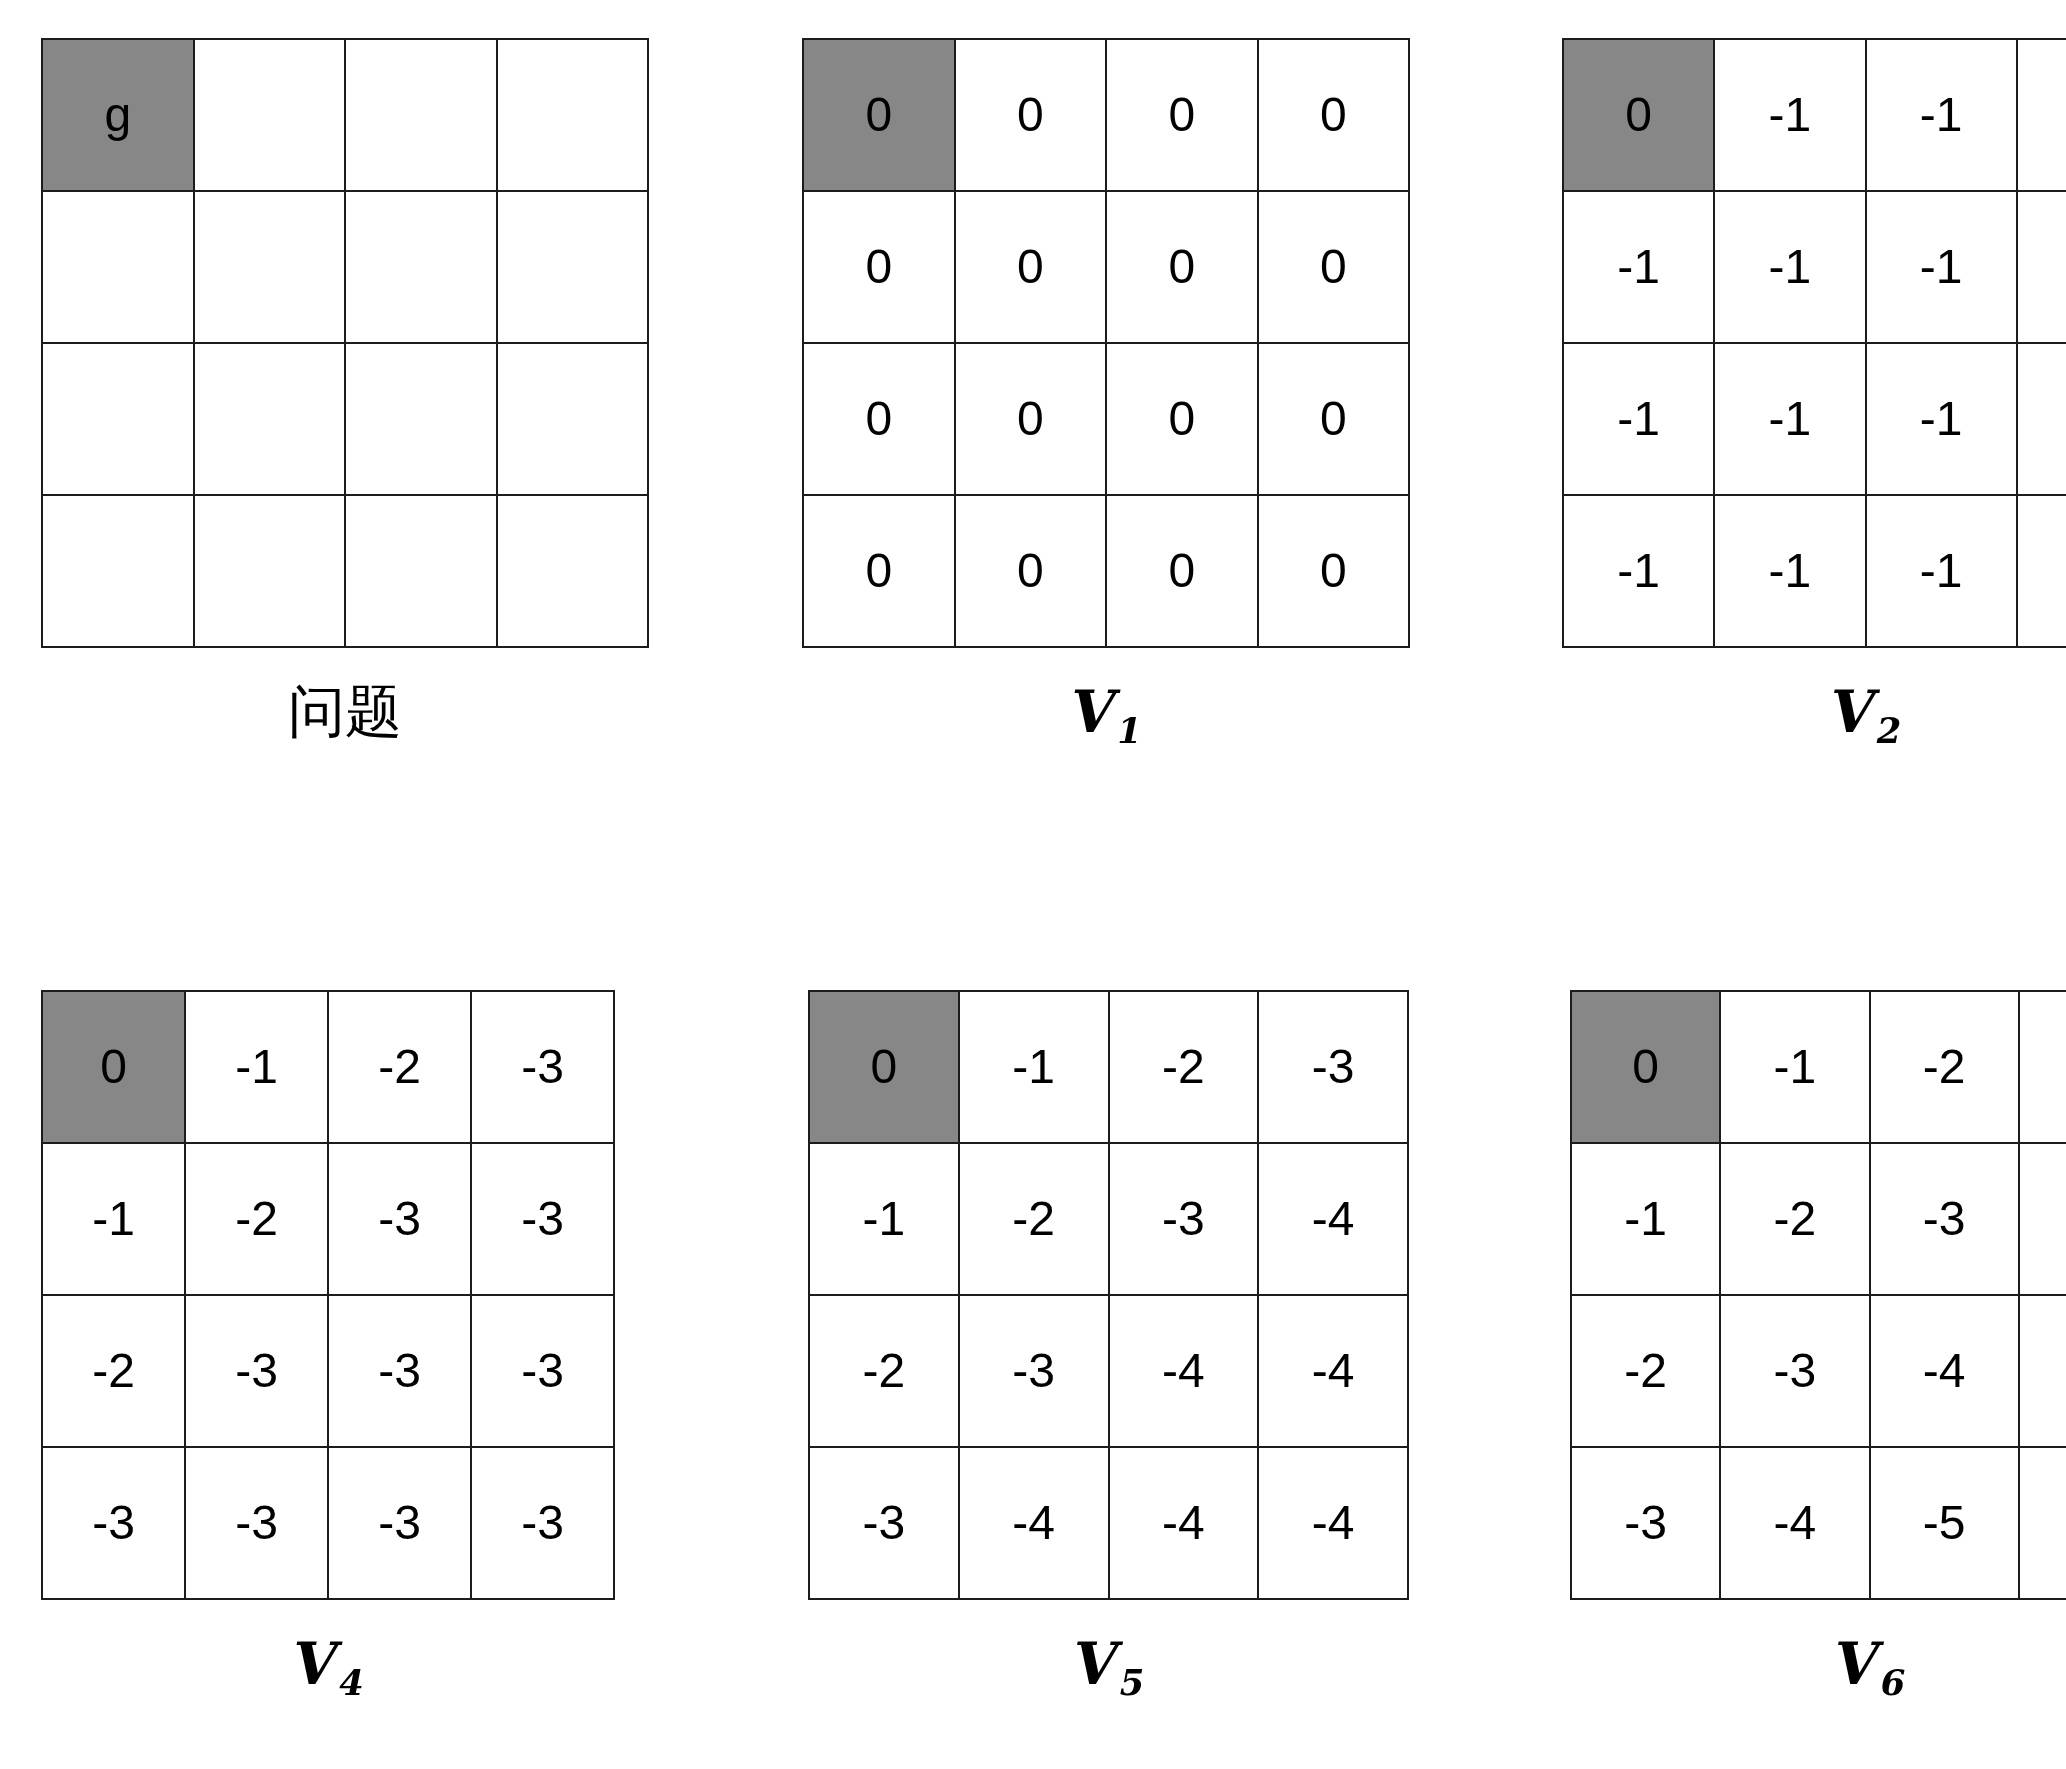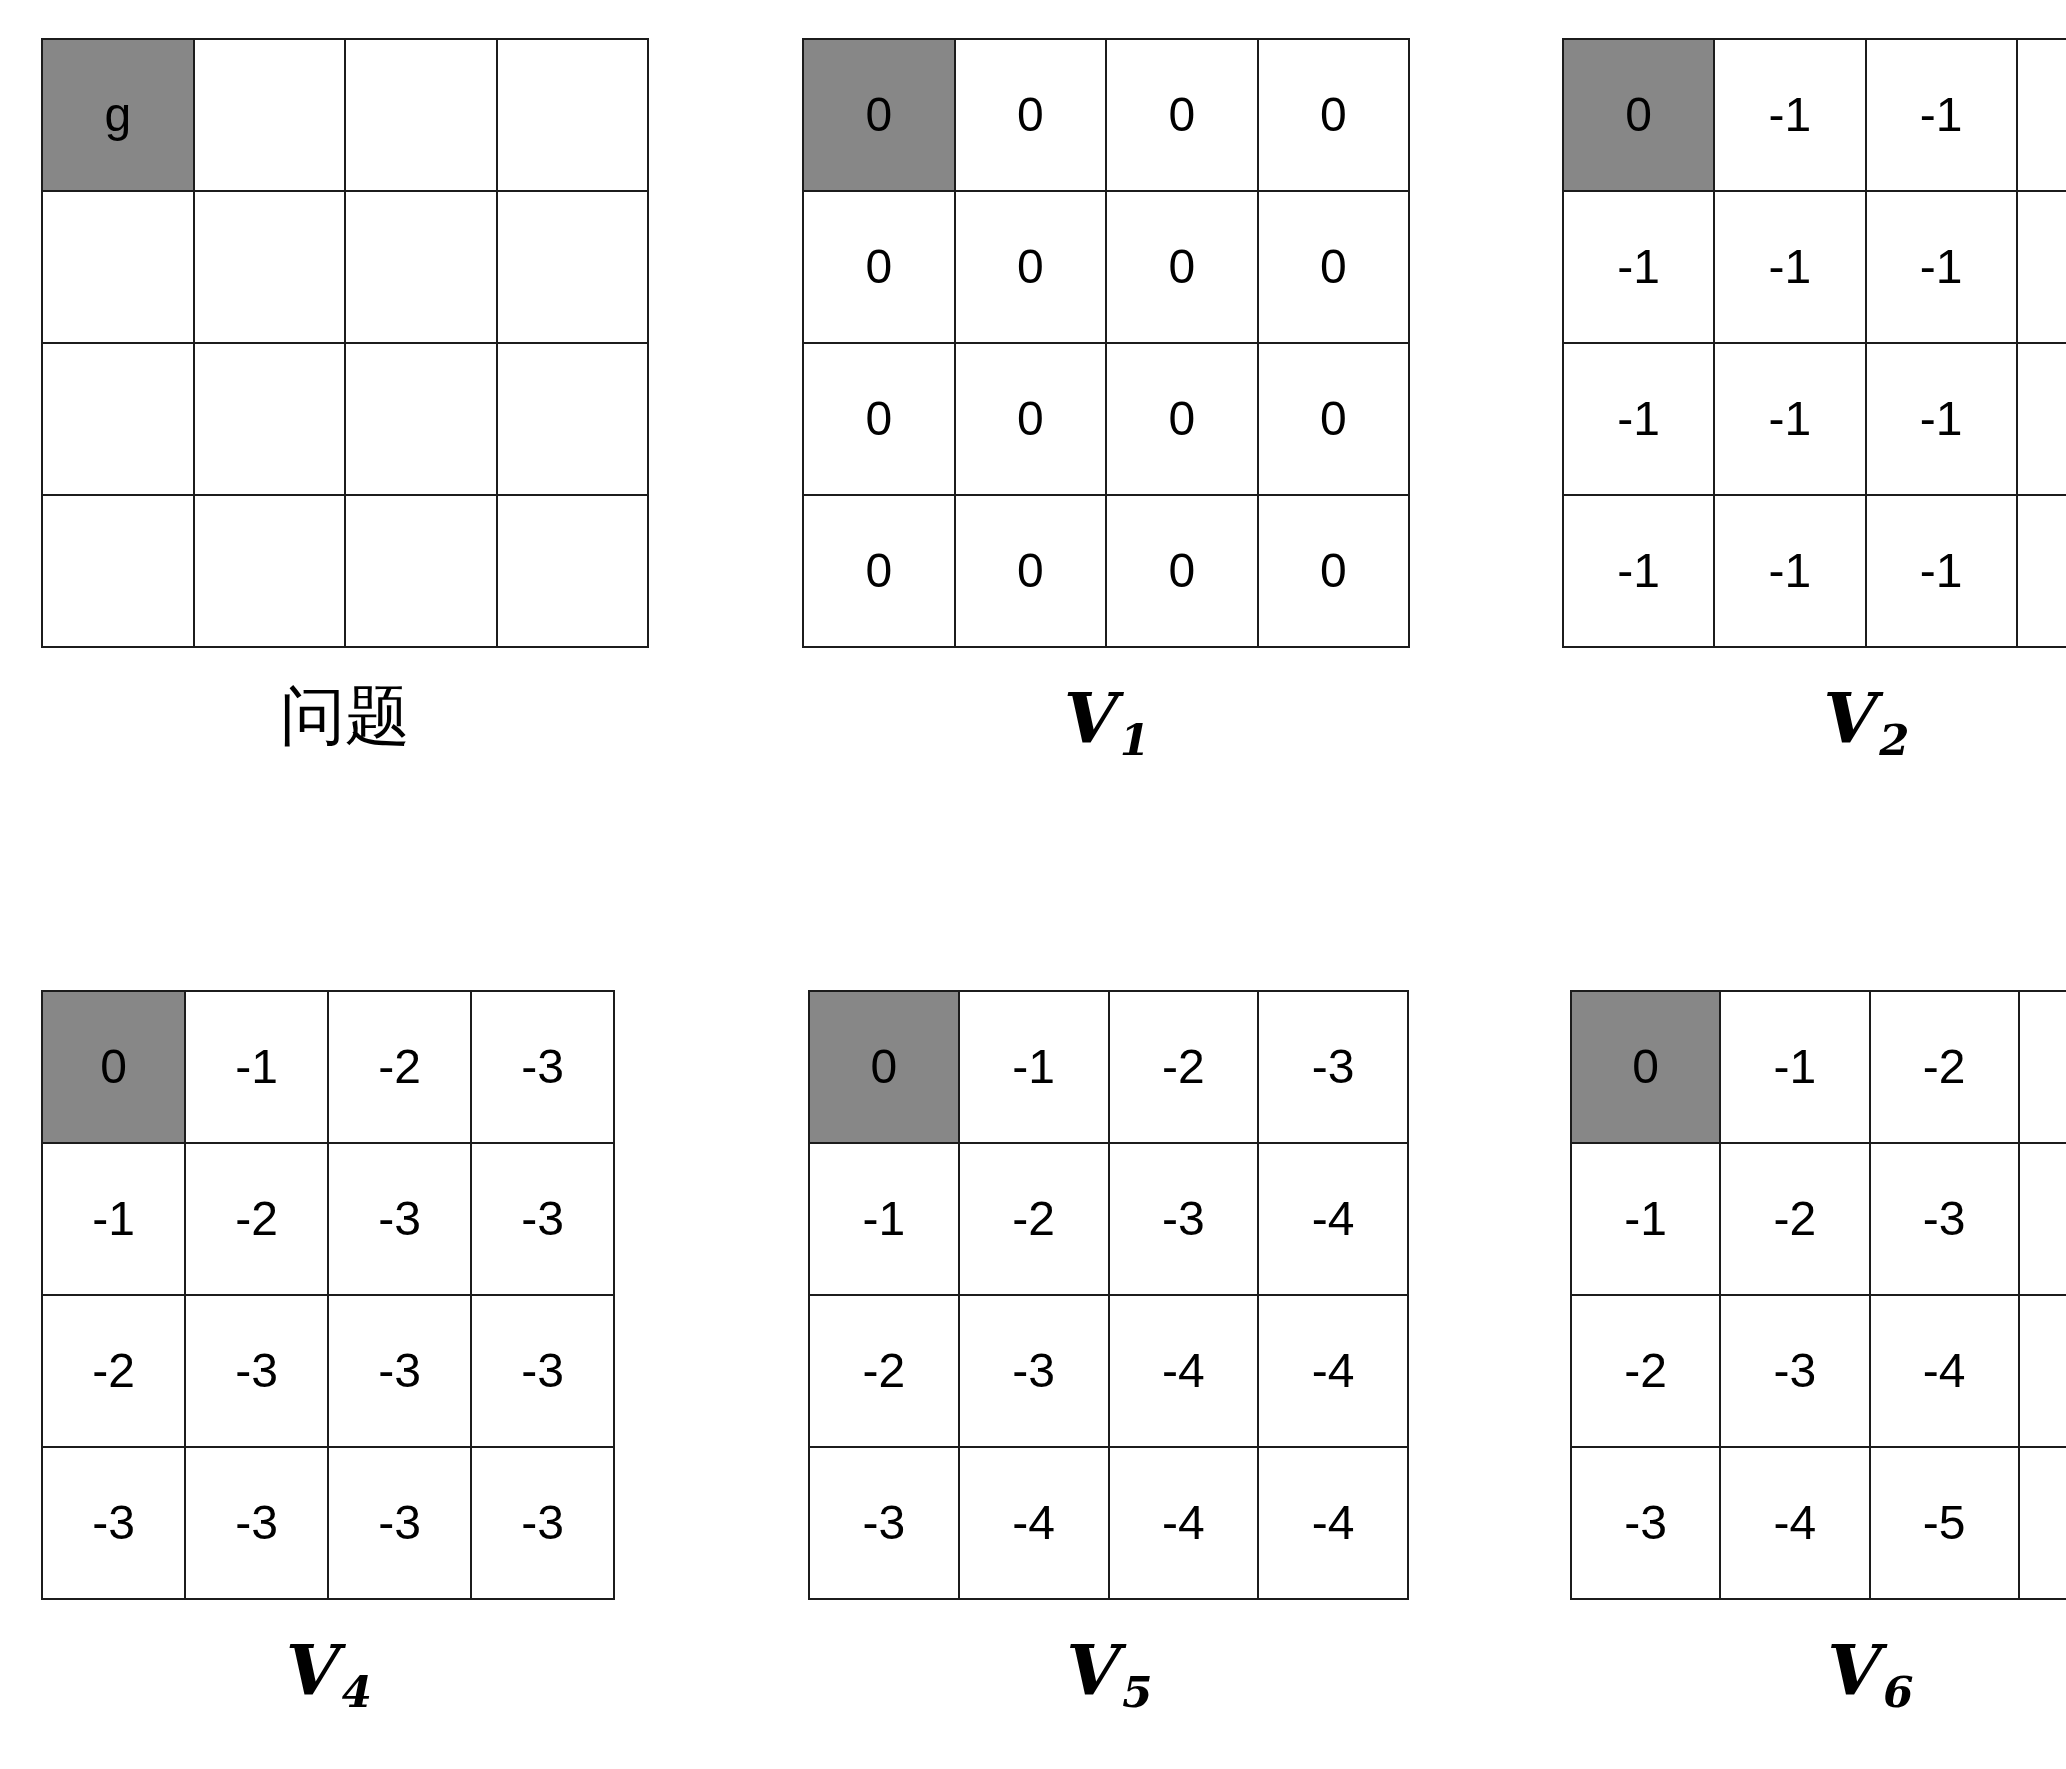--- a/index.html
+++ b/index.html
@@ -56,27 +56,27 @@
   .caption {
     margin-top: 35px;
     font-size: 69px;
     color: #000000;
     line-height: 1;
     white-space: nowrap;
   }
   .caption.cjk {
     font-family: "DejaVu Serif", "Liberation Serif", serif;
     font-weight: 400;
-    font-size: 65px;
+    font-size: 57px;
   }
   .caption.vlabel {
     font-family: "DejaVu Serif", "Liberation Serif", serif;
     font-weight: 700;
     font-style: italic;
-    font-size: 70px;
+    font-size: 57px;
   }
   .caption.vlabel sub {
     font-size: 0.62em;
     font-style: italic;
     font-weight: 700;
     vertical-align: baseline;
     position: relative;
     top: 0.30em;
     left: 0.04em;
   }

